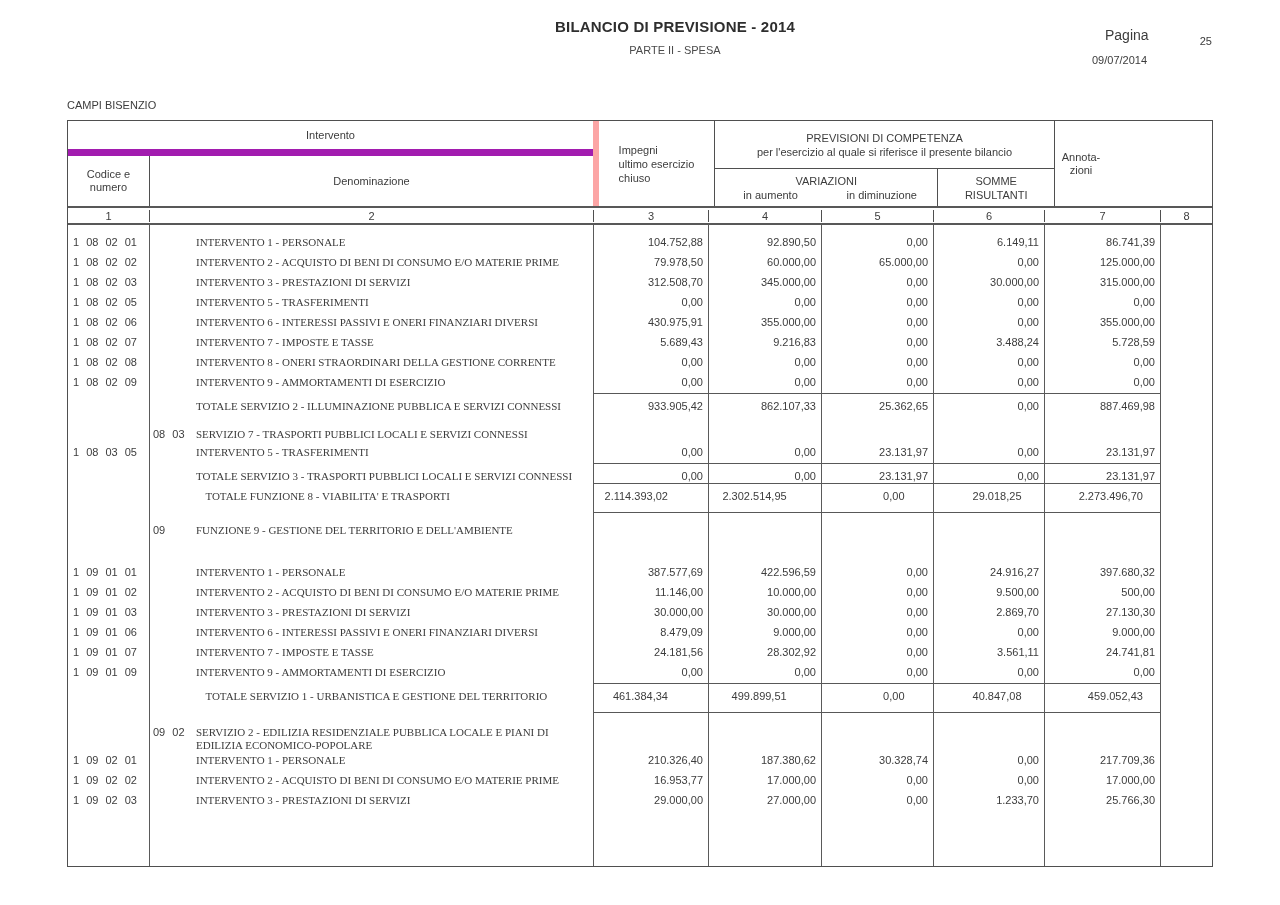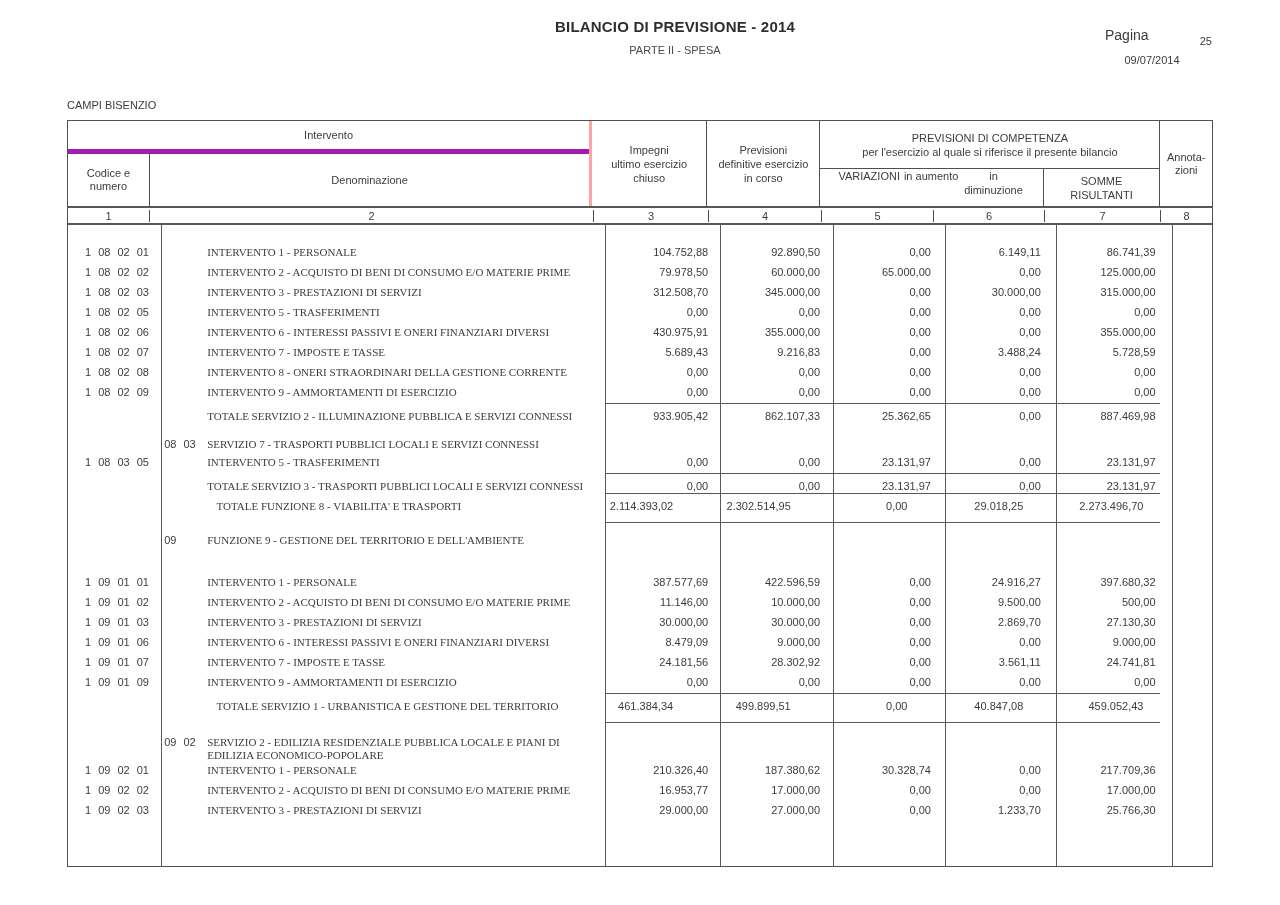--- a/index.html
+++ b/index.html
@@ -6,60 +6,60 @@
   body{
     width:1280px;height:905px;position:relative;background:#ffffff;
     font-family:"Liberation Sans","DejaVu Sans",sans-serif;
     color:#3c3c3c;-webkit-font-smoothing:antialiased;overflow:hidden;
   }
   .page-title-wrap{position:absolute;left:67px;top:18px;width:1216px;text-align:center;}
   .page-title{font-size:15px;font-weight:bold;letter-spacing:.2px;color:#2e2e2e;}
   .page-subtitle{font-size:11px;margin-top:9px;color:#4a4a4a;}
   .pagina-label{position:absolute;left:1105px;top:27px;font-size:14px;}
   .pagina-num{position:absolute;left:1160px;top:35px;width:52px;text-align:right;font-size:11px;}
-  .print-date{position:absolute;left:1092px;top:54px;width:120px;text-align:center;font-size:11px;}
+  .print-date{position:absolute;left:1092px;top:54px;width:120px;text-align:left;font-size:11px;}
   .entity{position:absolute;left:67px;top:99px;font-size:11px;}
 
   .btable{
     position:absolute;left:67px;top:120px;width:1146px;box-sizing:border-box;
     border:1px solid #4f4f4f;font-size:11px;
   }
   
   .thead{display:flex;align-items:stretch;height:85px;}
   .h-left{width:525px;display:flex;flex-direction:column;}
-  .h-intervento{height:28px;border-bottom:5px solid #a21caf;display:flex;align-items:center;justify-content:center;}
+  .h-intervento{height:28px;border-bottom:7px solid #a21caf;display:flex;align-items:center;justify-content:center;}
   .h-left-bottom{flex:1;display:flex;}
   .h-codice{width:81px;border-right:1px solid #4f4f4f;display:flex;align-items:center;justify-content:center;text-align:center;white-space:pre-line;line-height:13px;}
   .h-denom{flex:1;display:flex;align-items:center;justify-content:center;}
-  .h-col3{width:115px;border-left:3px solid #fca5a5;display:flex;align-items:center;justify-content:center;text-align:center;white-space:pre-line;line-height:14px;}
+  .h-col3{width:115px;border-left:6px solid #fca5a5;display:flex;align-items:center;justify-content:center;white-space:pre-line;line-height:14px;}
   .h-col4{width:113px;border-left:1px solid #4f4f4f;display:flex;align-items:center;justify-content:center;text-align:center;white-space:pre-line;line-height:14px;}
   .h-comp{width:339px;border-left:1px solid #4f4f4f;display:flex;flex-direction:column;}
   .h-comp-top{height:48px;box-sizing:border-box;border-bottom:1px solid #4f4f4f;display:flex;flex-direction:column;align-items:center;justify-content:center;text-align:center;line-height:14px;}
   .h-comp-bottom{flex:1;display:flex;}
-  .h-var{width:223px;display:flex;flex-direction:row;justify-content:center;}
+  .h-var{width:223px;display:flex;flex-direction:column;justify-content:center;}
   .h-var-title{text-align:center;line-height:14px;}
   .h-var-sub{display:flex;line-height:14px;}
   .h-var-sub span{width:50%;text-align:center;}
   .h-somme{width:116px;border-left:1px solid #4f4f4f;display:flex;align-items:center;justify-content:center;text-align:center;white-space:pre-line;line-height:14px;}
   .h-annot{width:52px;border-left:1px solid #4f4f4f;display:flex;align-items:center;justify-content:center;text-align:center;white-space:pre-line;line-height:13px;}
 
   
   .colnums{display:flex;border-top:2px solid #585858;border-bottom:2px solid #585858;height:15px;align-items:center;}
   .colnums div{text-align:center;box-sizing:border-box;}
   .cn1{width:81px;}
   .cn2{width:444px;border-left:1px solid #4f4f4f;}
   .cn3{width:115px;border-left:1px solid #4f4f4f;}
   .cn4{width:113px;border-left:1px solid #4f4f4f;}
   .cn5{width:112px;border-left:1px solid #4f4f4f;}
   .cn6{width:111px;border-left:1px solid #4f4f4f;}
   .cn7{width:116px;border-left:1px solid #4f4f4f;}
   .cn8{width:52px;border-left:1px solid #4f4f4f;}
 
   
-  .tbody{position:relative;height:641px;overflow:hidden;padding-top:18px;box-sizing:border-box;margin-left:12px;}
+  .tbody{position:relative;height:641px;overflow:hidden;padding-top:8px;box-sizing:border-box;}
   .vline{position:absolute;top:0;bottom:0;width:1px;background:#5a5a5a;}
   .row{position:relative;display:flex;align-items:stretch;min-height:20px;line-height:12.5px;}
   .c-code{width:81px;box-sizing:border-box;padding:3px 0 0 5px;word-spacing:4px;white-space:nowrap;}
   .c-denom{width:444px;box-sizing:border-box;padding:3px 0 0 4px;display:flex;align-items:flex-start;}
   .sec-code{display:inline-block;width:43px;flex:0 0 43px;word-spacing:4px;}
   .label{max-width:383px;font-family:Liberation Serif, serif;}
   .c-num{box-sizing:border-box;text-align:right;padding:3px 5px 0 0;}
   .v3{width:115px;} .v4{width:113px;} .v5{width:112px;} .v6{width:111px;} .v7{width:116px;}
   .c-annot{width:52px;}
 
@@ -93,23 +93,20 @@
       <div class="h-intervento">Intervento</div>
       <div class="h-left-bottom">
         <div class="h-codice">Codice e
 numero</div>
         <div class="h-denom">Denominazione</div>
       </div>
     </div>
     <div class="h-col3">Impegni
 ultimo esercizio
 chiuso</div>
-    <div class="h-col4">Previsioni
-definitive esercizio
-in corso</div>
     <div class="h-comp">
       <div class="h-comp-top">
         <span>PREVISIONI DI COMPETENZA</span>
         <span>per l'esercizio al quale si riferisce il presente bilancio</span>
       </div>
       <div class="h-comp-bottom">
         <div class="h-var">
           <div class="h-var-title">VARIAZIONI</div>
           <div class="h-var-sub">
             <span>in aumento</span>

